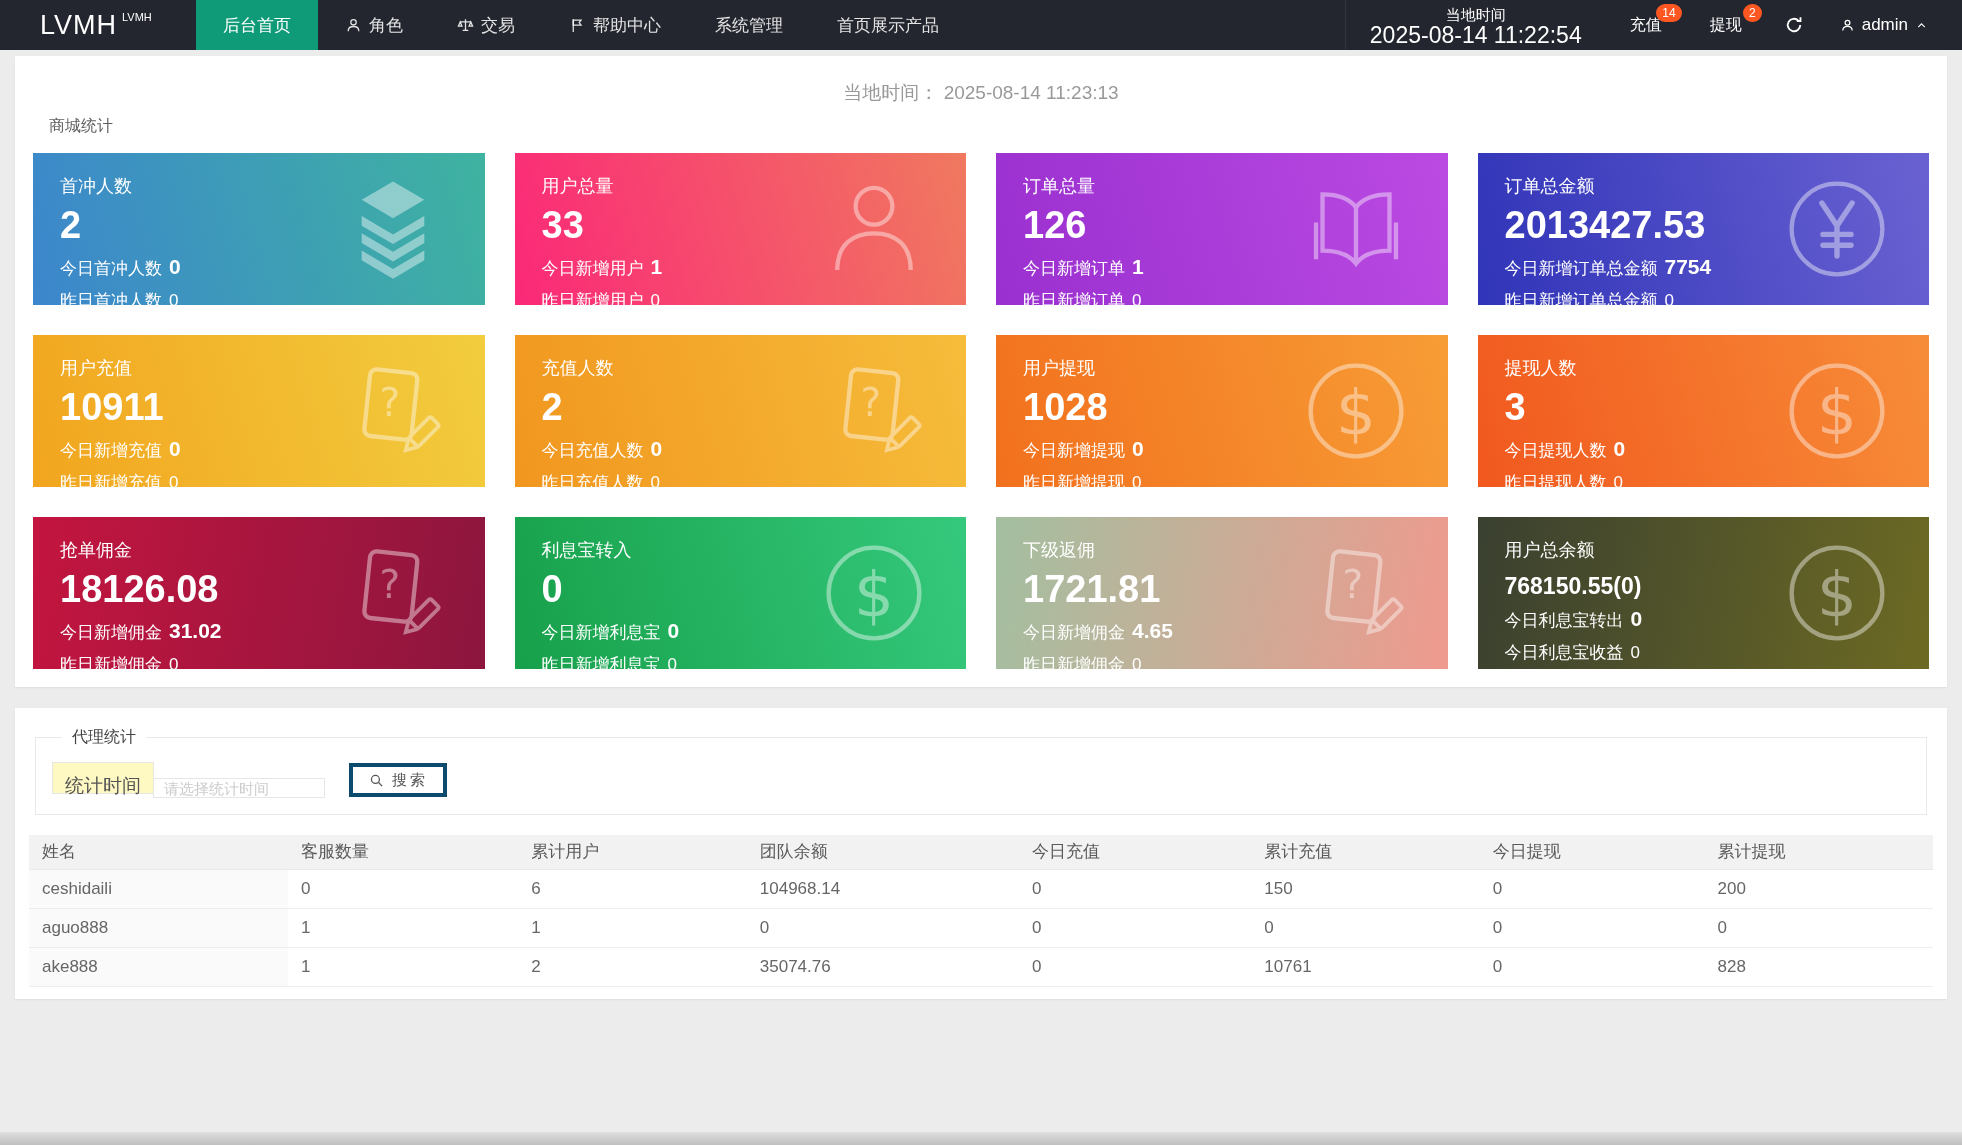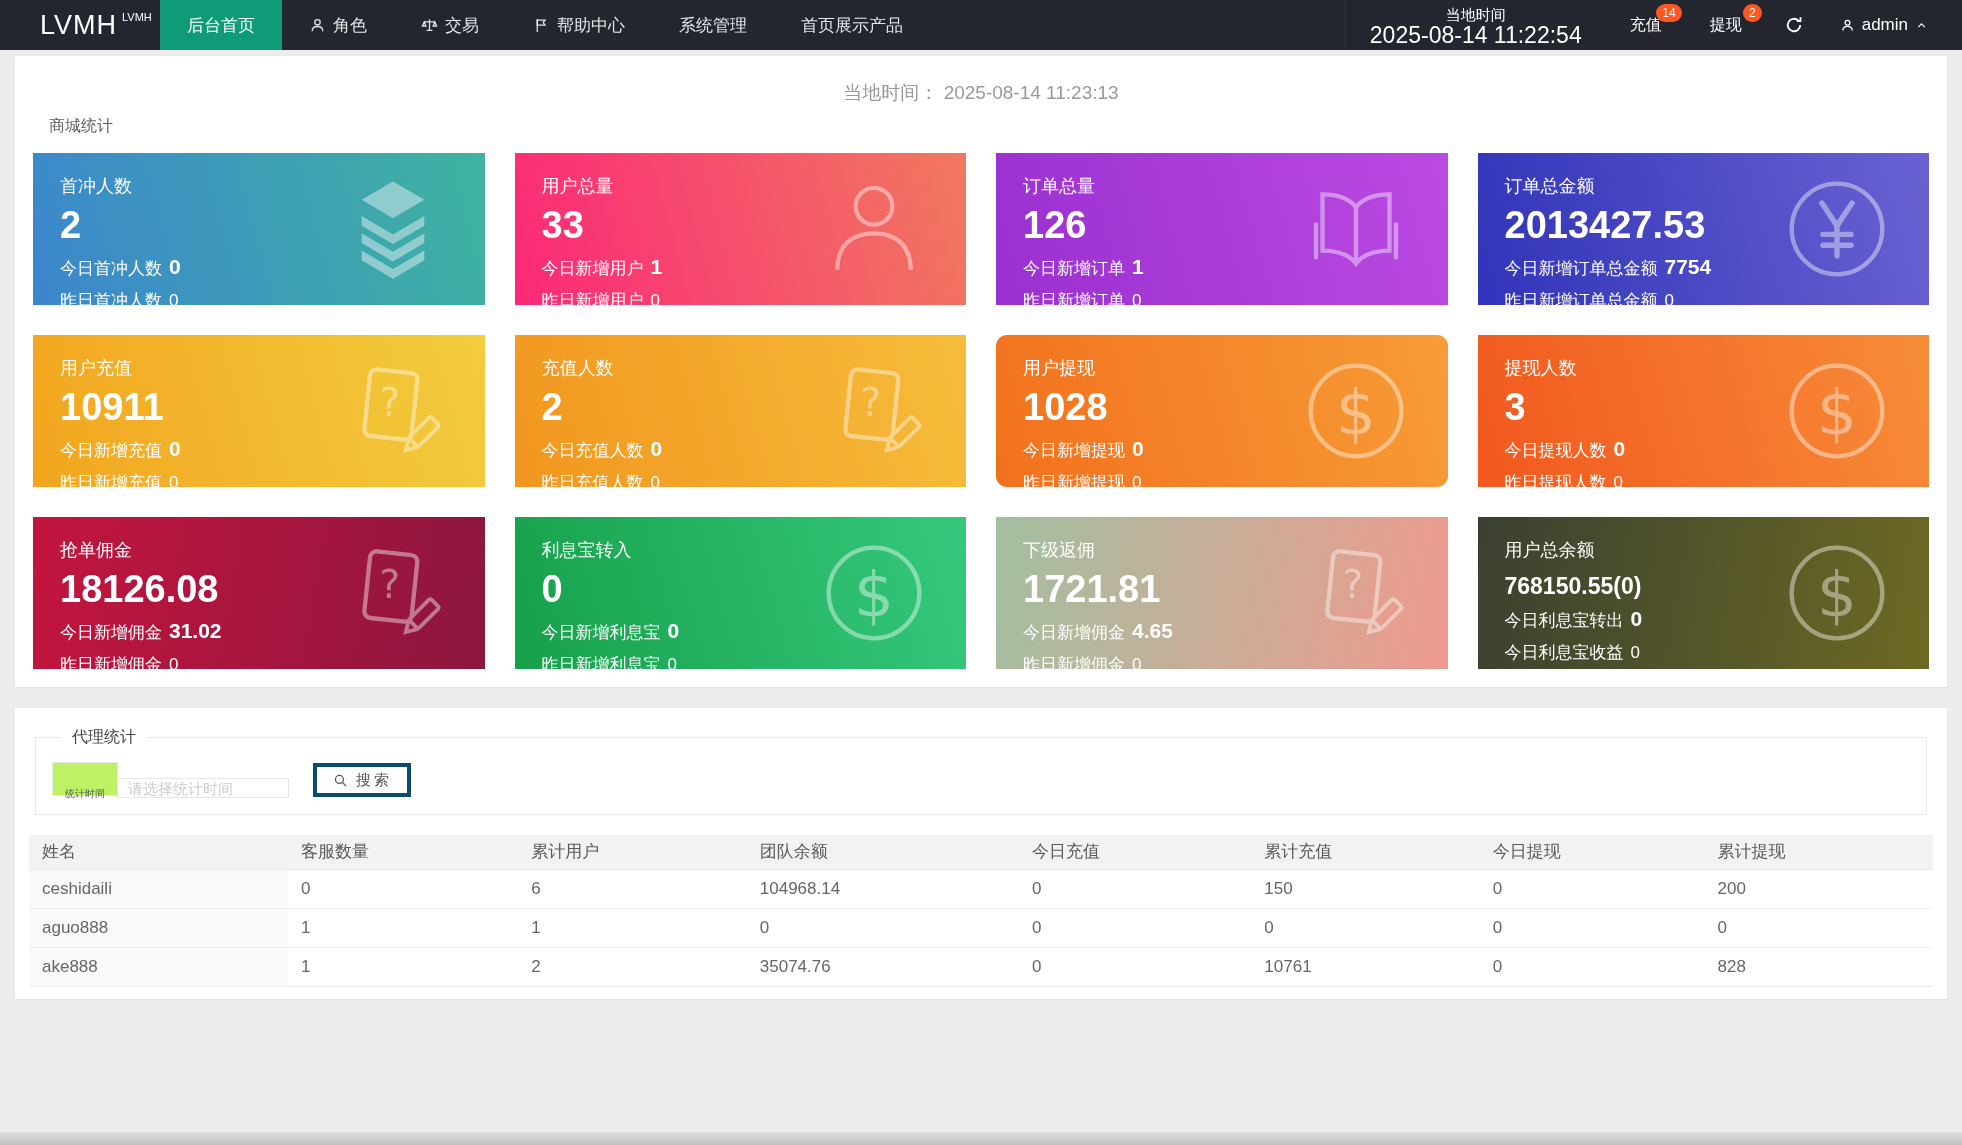--- a/index.html
+++ b/index.html
@@ -5,21 +5,21 @@
   * { box-sizing: border-box; margin: 0; padding: 0; }
   html,body { width:1962px; height:1145px; }
   body {
     font-family: "Liberation Sans", "DejaVu Sans", sans-serif;
     background:#ececec; color:#333; overflow:hidden; position:relative;
   }
   
   .topbar {
     height:50px; background:#23262e; display:flex; align-items:stretch; color:#fff;
   }
-  .logo { width:160px; display:flex; align-items:center; padding-left:40px;
+  .logo { width:196px; display:flex; align-items:center; padding-left:40px;
           font-size:27px; letter-spacing:1px; color:#fff; cursor:pointer; }
   .logo sup { font-size:11px; margin-left:5px; transform:translateY(-8px); letter-spacing:0; }
   .nav { display:flex; align-items:stretch; }
   .nav-item { display:flex; align-items:center; gap:7px; padding:0 27px; font-size:17px;
               color:rgba(255,255,255,.88); cursor:pointer; text-decoration:none; }
   .nav-item.active { background:#0f9b77; color:#fff; }
   .nav-item svg { width:17px; height:17px; stroke:rgba(255,255,255,.88); fill:none; stroke-width:1.8; }
   .spacer { flex:1; }
   .time-block { text-align:center; padding:5px 24px 0; line-height:20px;
                 border-left:1px solid rgba(255,255,255,.07); }
@@ -50,22 +50,22 @@
   .card-line i { font-style:normal; font-size:17px; margin-left:7px; }
   .card-icon { position:absolute; right:38px; top:50%; transform:translateY(-50%);
                width:108px; height:108px; color:#fff; opacity:.42; }
   .card-icon svg { width:100%; height:100%; stroke:currentColor; fill:none; stroke-width:4; }
   
   .panel-agent { margin-top:21px; padding:19px 14px 12px; }
   fieldset { border:1px solid #e8e8e8; margin:0 6px; padding:10px 16px 16px; }
   legend { font-size:16px; color:#444; padding:0 10px; margin-left:10px; }
   .filter-row { display:flex; align-items:center; margin-top:4px; }
   .input-group { display:flex; }
-  .input-label { height:32px; line-height:30px; padding:16px 12px; font-size:10px; color:#555;
-                 background:#bef264; border:1px solid #e6e6e6; white-space:nowrap; }
+  .input-label { height:32px; line-height:30px; padding:8px 12px; font-size:19px; color:#555;
+                 background:#fef9c3; border:1px solid #e6e6e6; white-space:nowrap; }
   .date-input { height:20px; width:172px; border:1px solid #e6e6e6; margin-left:-1px;
                 padding:0 10px; font-size:15px; color:#666; outline:none;
                 font-family:"Liberation Sans","DejaVu Sans",sans-serif;margin-top:16px; }
   .date-input::placeholder { color:#ccc; }
   .search-btn { display:flex; align-items:center; gap:7px; margin-left:24px; height:34px;
                 padding:0 15px; background:#fff; border:4px solid #0c4a6e; font-size:15px;
                 color:#555; cursor:pointer; letter-spacing:3px;
                 font-family:"Liberation Sans","DejaVu Sans",sans-serif; }
   .search-btn svg { width:17px; height:17px; stroke:#555; fill:none; stroke-width:1.8; }
   
@@ -302,21 +302,21 @@
         </div>
       <div class="card-line">
           <span>昨日充值人数</span>
           <i>0</i>
         </div>
       <div class="card-icon"><svg>
             <use href="#sym-document-edit"></use>
           </svg></div>
     </div>
 
-    <div class="card" style="background: linear-gradient(75deg, rgb(242, 112, 29), rgb(247, 157, 54)); border-radius: 11px;">
+    <div class="card" style="background: linear-gradient(75deg, rgb(242, 112, 29), rgb(247, 157, 54));">
       <div class="card-title">用户提现</div>
       <div class="card-value">1028</div>
       <div class="card-line">
           <span>今日新增提现</span>
           <b>0</b>
         </div>
       <div class="card-line">
           <span>昨日新增提现</span>
           <i>0</i>
         </div>

